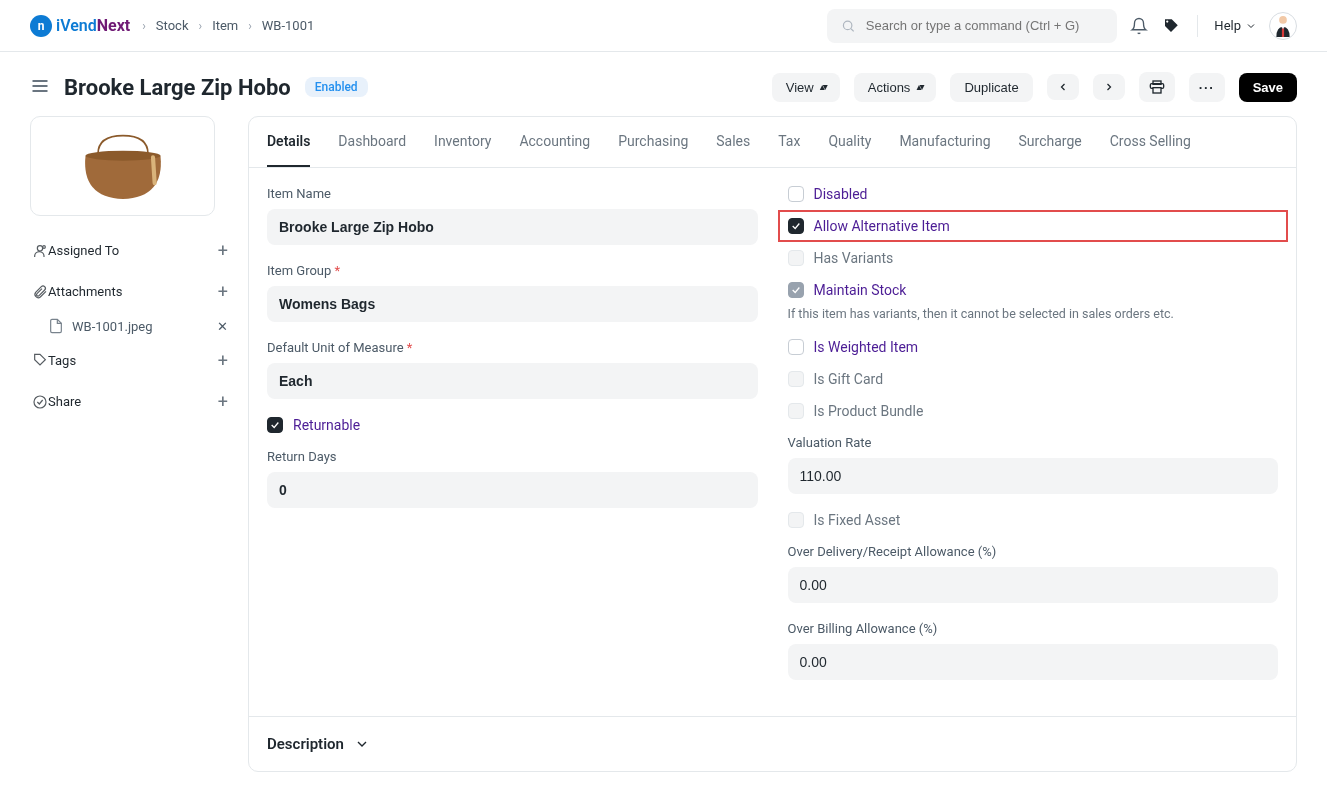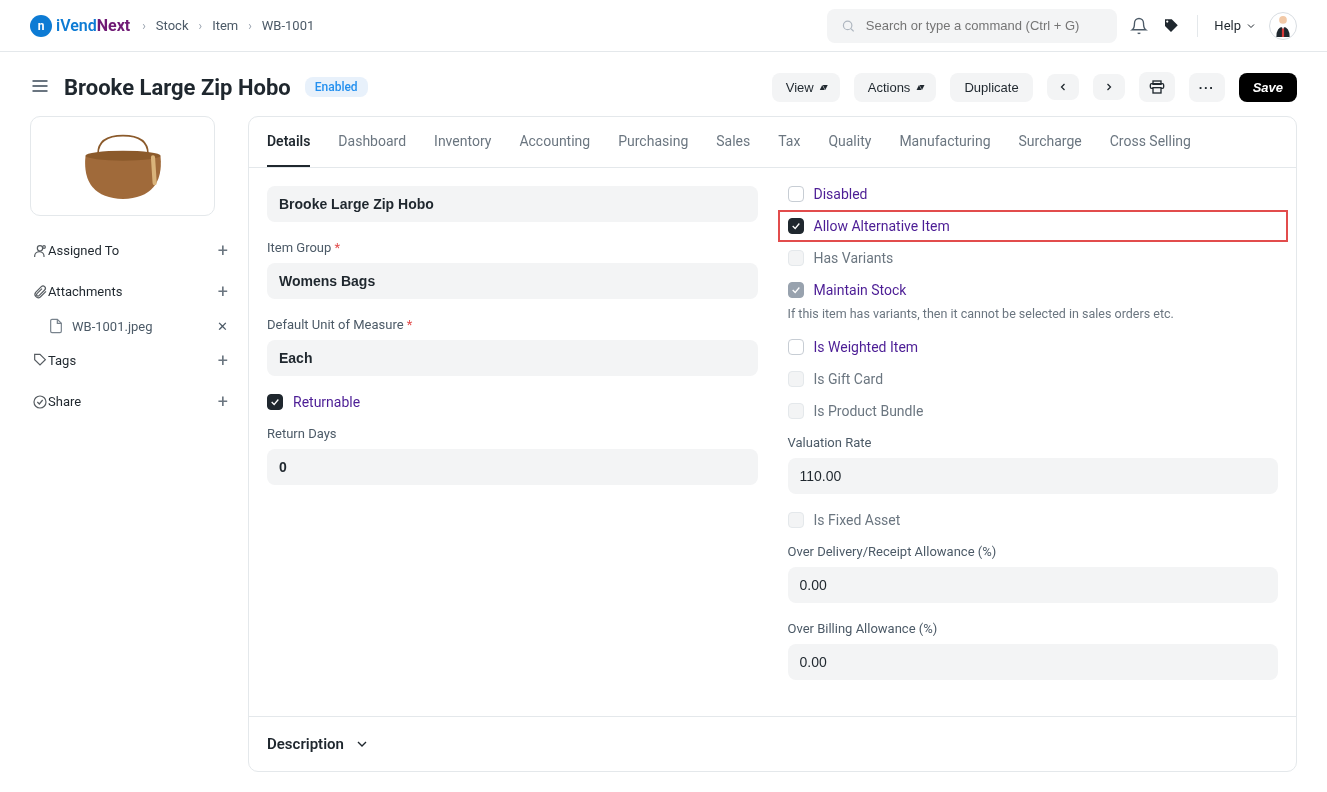--- a/index.html
+++ b/index.html
@@ -71,21 +71,21 @@
   background: #e8f1fb; color: #2490ef; border-radius: 8px;
   padding: 3px 10px; font-size: 12px; font-weight: 500;
 }
 .page-header-spacer { flex:1; }
 .hdr-btn {
   background: #f3f4f5; border: none; border-radius: 8px;
   padding: 7px 14px; font-size: 13px; color: #1f272e;
   display: flex; align-items: center; gap: 6px; cursor: pointer;
 }
 .hdr-btn.icon-only { padding: 7px 10px; }
-.hdr-btn.save { background: #000; color: #fff; font-weight:600;font-style:italic; }
+.hdr-btn.save { background: #000; color: #fff; font-weight:600; }
 .caret-updown { font-size: 10px; line-height:1; letter-spacing:-2px; }
 .page-body { display:flex; padding: 0 30px 30px 30px; gap: 18px; }
 .sidebar { width: 200px; flex-shrink:0; }
 .image-box {
   border: 1px solid #e4e8eb; border-radius: 10px;
   width: 185px; height: 100px; display:flex; align-items:center; justify-content:center;
   margin-bottom: 14px;
 }
 .bag-svg { width: 100px; }
 .side-row {
@@ -310,20 +310,21 @@
       <div class="tab">Quality</div>
       <div class="tab">Manufacturing</div>
       <div class="tab">Surcharge</div>
       <div class="tab">Cross Selling</div>
     </div>
 
     <div class="form-area">
 
       <div class="col">
         <div class="field">
+          <label class="field-label">Item Name</label>
           <input class="field-input" value="Brooke Large Zip Hobo" style="">
         </div>
         <div class="field">
           <label class="field-label"><span>Item Group</span> <span class="req">*</span></label>
           <input class="field-input" value="Womens Bags" style="">
         </div>
         <div class="field">
           <label class="field-label"><span>Default Unit of Measure</span> <span class="req">*</span></label>
           <input class="field-input" value="Each" style="">
         </div>

